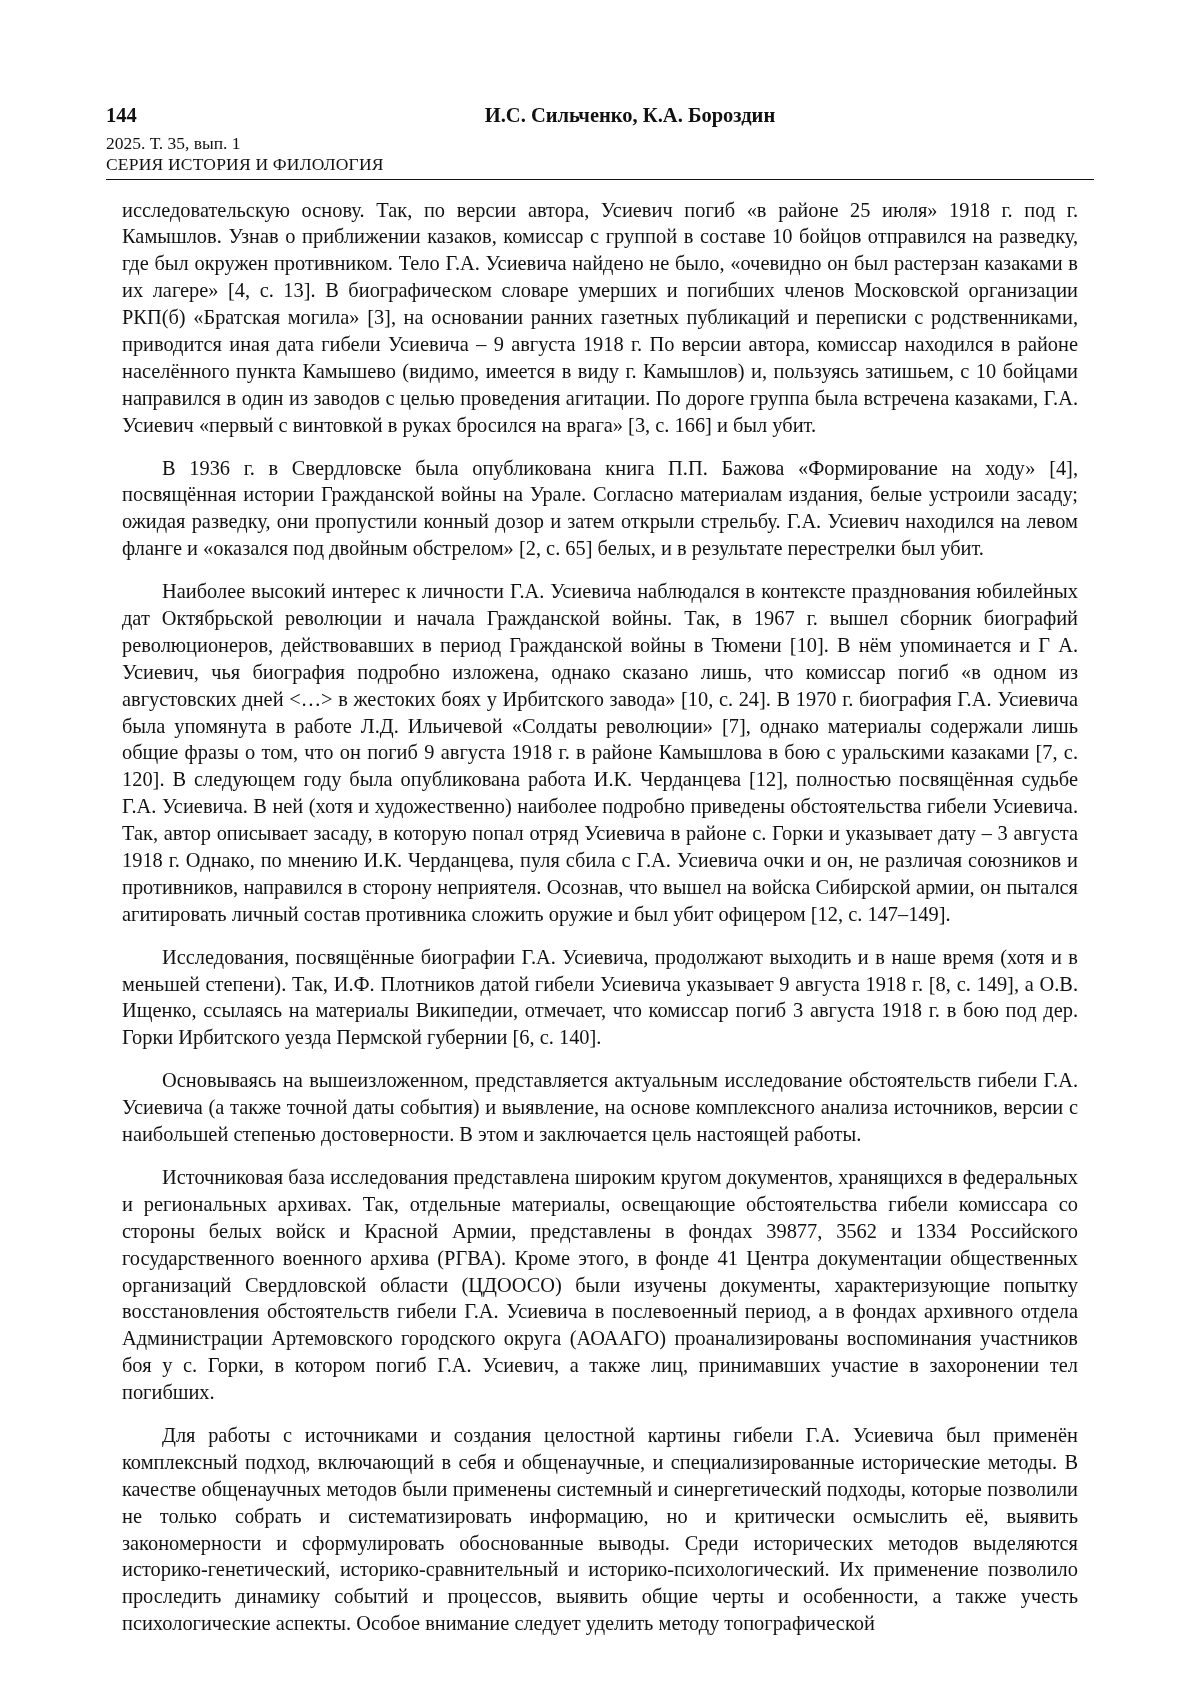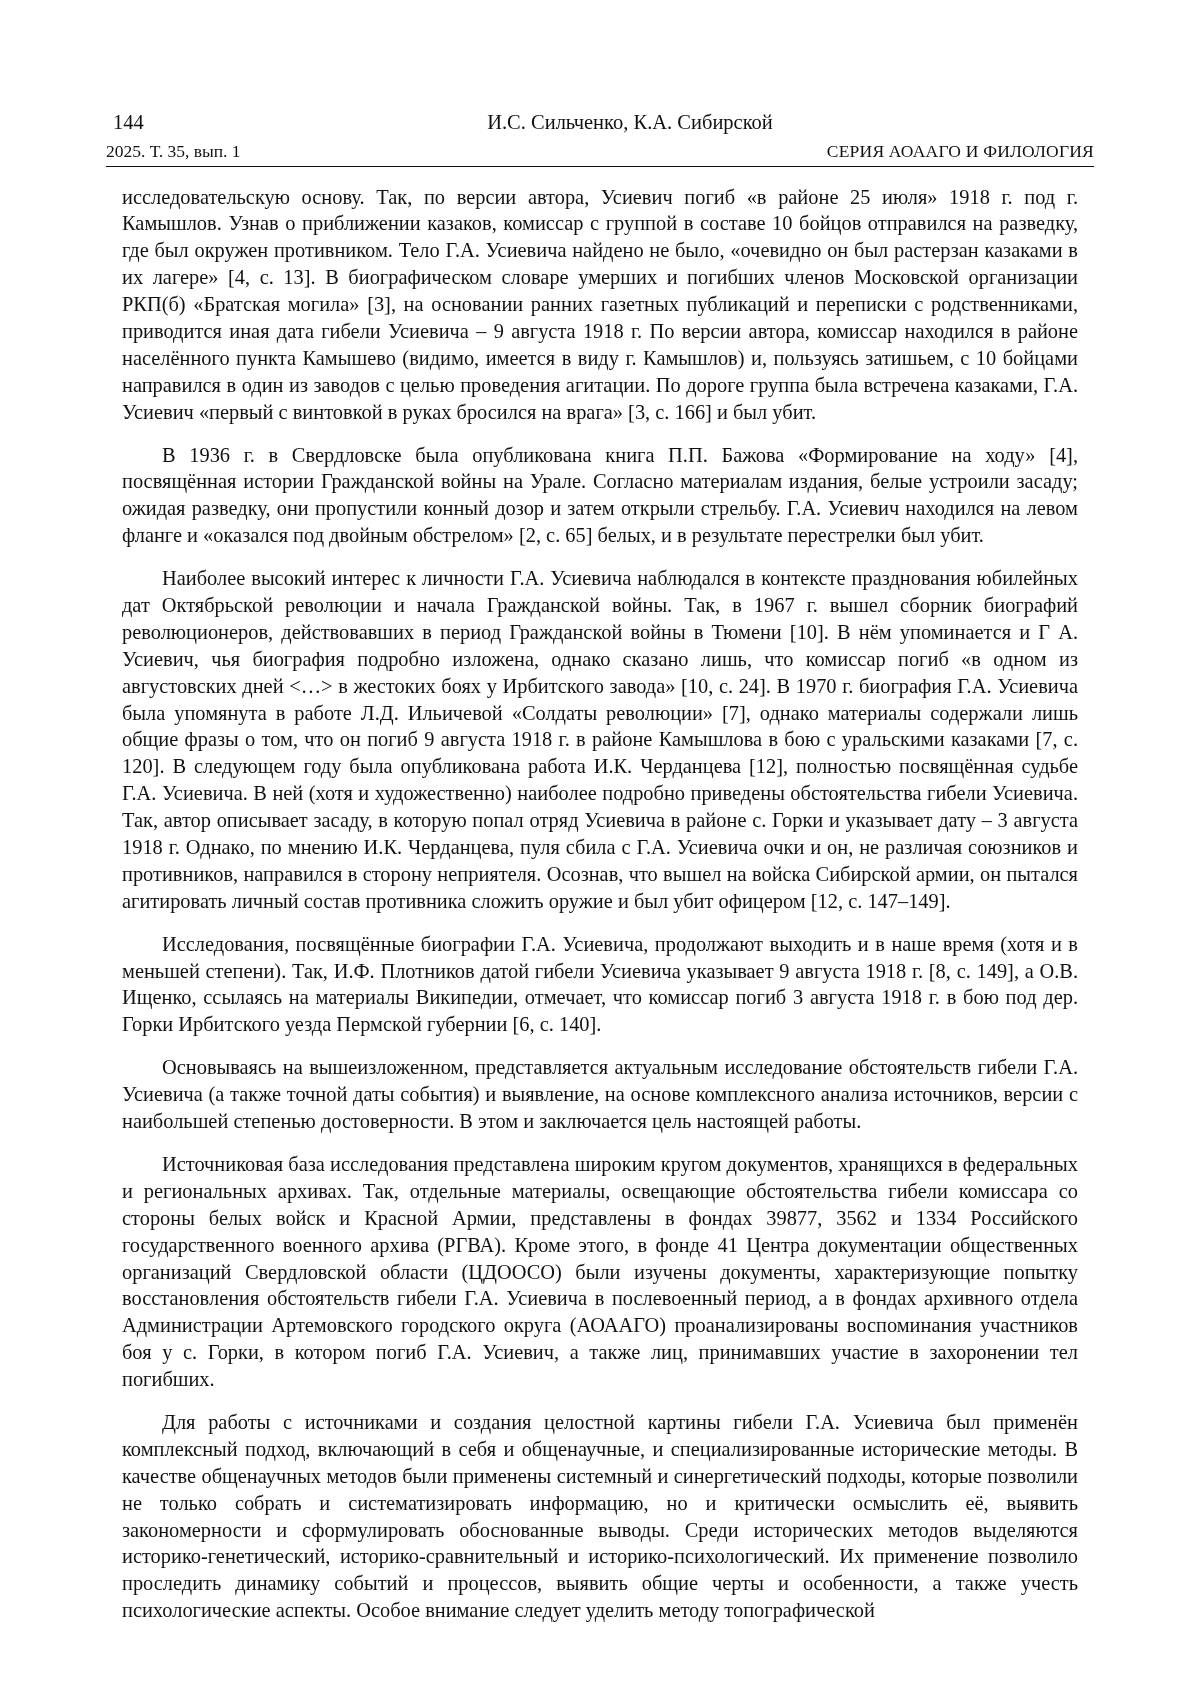--- a/index.html
+++ b/index.html
@@ -21,41 +21,43 @@
     height: 1698px;
     box-sizing: border-box;
     padding: 104px 106px 60px 106px;
   }
   .header-row {
     display: flex;
     align-items: baseline;
     justify-content: flex-start;
     font-size: 20.5px;
     line-height: 1.1;
-    margin: 7px;
+    margin: 0;
+    font-weight: bold;
   }
   .page-number {
     font-size: 20.5px;
     width: 120px;
     text-align: left;
   }
   .header-authors {
     flex: 1;
     text-align: center;
     font-size: 20.5px;
     margin-left: -60px;
   }
   .subheader-row {
     display: flex;
     align-items: baseline;
     justify-content: space-between;
     font-size: 17.5px;
     margin-top: 6px;
     padding-bottom: 4px;
     border-bottom: 1.6px solid #111111;
+    flex-direction: column;
   }
   .journal-issue {
     text-align: left;
   }
   .journal-series {
     text-align: right;
     letter-spacing: 0.2px;
   }
   .body-text {
     margin-top: 17px;
@@ -73,26 +75,26 @@
     text-indent: 0;
   }
 </style>
 </head>
 <body>
 
 <div class="page">
 
   <div class="header-row">
     <div class="page-number">144</div>
-    <div class="header-authors">И.С. Сильченко, К.А. Сибирской</div>
+    <div class="header-authors">И.С. Сильченко, К.А. Бороздин</div>
   </div>
 
   <div class="subheader-row">
     <div class="journal-issue">2025. Т. 35, вып. 1</div>
-    <div class="journal-series">СЕРИЯ АОААГО И ФИЛОЛОГИЯ</div>
+    <div class="journal-series">СЕРИЯ ИСТОРИЯ И ФИЛОЛОГИЯ</div>
   </div>
 
   <div class="body-text">
     <p class="noindent">исследовательскую основу. Так, по версии автора, Усиевич погиб «в районе 25 июля» 1918 г. под г. Камышлов. Узнав о приближении казаков, комиссар с группой в составе 10 бойцов отправился на разведку, где был окружен противником. Тело Г.А. Усиевича найдено не было, «очевидно он был растерзан казаками в их лагере» [4, с. 13]. В биографическом словаре умерших и погибших членов Московской организации РКП(б) «Братская могила» [3], на основании ранних газетных публикаций и переписки с родственниками, приводится иная дата гибели Усиевича – 9 августа 1918 г. По версии автора, комиссар находился в районе населённого пункта Камышево (видимо, имеется в виду г. Камышлов) и, пользуясь затишьем, с 10 бойцами направился в один из заводов с целью проведения агитации. По дороге группа была встречена казаками, Г.А. Усиевич «первый с винтовкой в руках бросился на врага» [3, с. 166] и был убит.</p>
     <p>В 1936 г. в Свердловске была опубликована книга П.П. Бажова «Формирование на ходу» [4], посвящённая истории Гражданской войны на Урале. Согласно материалам издания, белые устроили засаду; ожидая разведку, они пропустили конный дозор и затем открыли стрельбу. Г.А. Усиевич находился на левом фланге и «оказался под двойным обстрелом» [2, с. 65] белых, и в результате перестрелки был убит.</p>
     <p>Наиболее высокий интерес к личности Г.А. Усиевича наблюдался в контексте празднования юбилейных дат Октябрьской революции и начала Гражданской войны. Так, в 1967 г. вышел сборник биографий революционеров, действовавших в период Гражданской войны в Тюмени [10]. В нём упоминается и Г А. Усиевич, чья биография подробно изложена, однако сказано лишь, что комиссар погиб «в одном из августовских дней &lt;…&gt; в жестоких боях у Ирбитского завода» [10, с. 24]. В 1970 г. биография Г.А. Усиевича была упомянута в работе Л.Д. Ильичевой «Солдаты революции» [7], однако материалы содержали лишь общие фразы о том, что он погиб 9 августа 1918 г. в районе Камышлова в бою с уральскими казаками [7, с. 120]. В следующем году была опубликована работа И.К. Черданцева [12], полностью посвящённая судьбе Г.А. Усиевича. В ней (хотя и художественно) наиболее подробно приведены обстоятельства гибели Усиевича. Так, автор описывает засаду, в которую попал отряд Усиевича в районе с. Горки и указывает дату – 3 августа 1918 г. Однако, по мнению И.К. Черданцева, пуля сбила с Г.А. Усиевича очки и он, не различая союзников и противников, направился в сторону неприятеля. Осознав, что вышел на войска Сибирской армии, он пытался агитировать личный состав противника сложить оружие и был убит офицером [12, с. 147–149].</p>
     <p>Исследования, посвящённые биографии Г.А. Усиевича, продолжают выходить и в наше время (хотя и в меньшей степени). Так, И.Ф. Плотников датой гибели Усиевича указывает 9 августа 1918 г. [8, с. 149], а О.В. Ищенко, ссылаясь на материалы Википедии, отмечает, что комиссар погиб 3 августа 1918 г. в бою под дер. Горки Ирбитского уезда Пермской губернии [6, с. 140].</p>
     <p>Основываясь на вышеизложенном, представляется актуальным исследование обстоятельств гибели Г.А. Усиевича (а также точной даты события) и выявление, на основе комплексного анализа источников, версии с наибольшей степенью достоверности. В этом и заключается цель настоящей работы.</p>
     <p>Источниковая база исследования представлена широким кругом документов, хранящихся в федеральных и региональных архивах. Так, отдельные материалы, освещающие обстоятельства гибели комиссара со стороны белых войск и Красной Армии, представлены в фондах 39877, 3562 и 1334 Российского государственного военного архива (РГВА). Кроме этого, в фонде 41 Центра документации общественных организаций Свердловской области (ЦДООСО) были изучены документы, характеризующие попытку восстановления обстоятельств гибели Г.А. Усиевича в послевоенный период, а в фондах архивного отдела Администрации Артемовского городского округа (АОААГО) проанализированы воспоминания участников боя у с. Горки, в котором погиб Г.А. Усиевич, а также лиц, принимавших участие в захоронении тел погибших.</p>
     <p>Для работы с источниками и создания целостной картины гибели Г.А. Усиевича был применён комплексный подход, включающий в себя и общенаучные, и специализированные исторические методы. В качестве общенаучных методов были применены системный и синергетический подходы, которые позволили не только собрать и систематизировать информацию, но и критически осмыслить её, выявить закономерности и сформулировать обоснованные выводы. Среди исторических методов выделяются историко-генетический, историко-сравнительный и историко-психологический. Их применение позволило проследить динамику событий и процессов, выявить общие черты и особенности, а также учесть психологические аспекты. Особое внимание следует уделить методу топографической</p>

